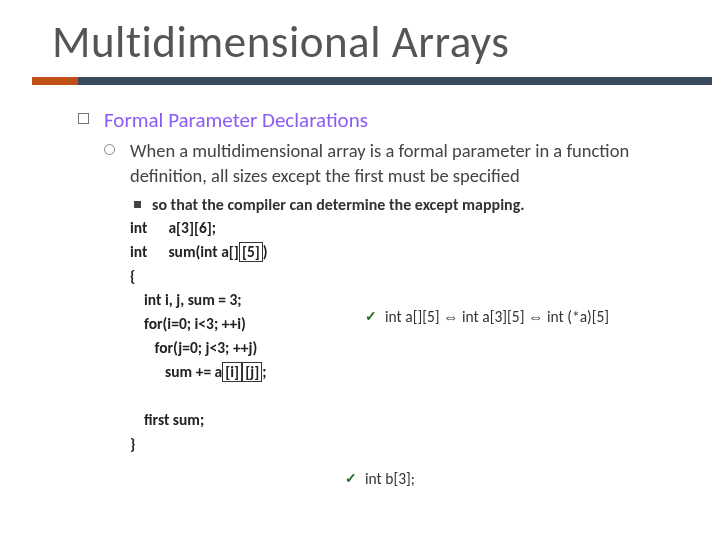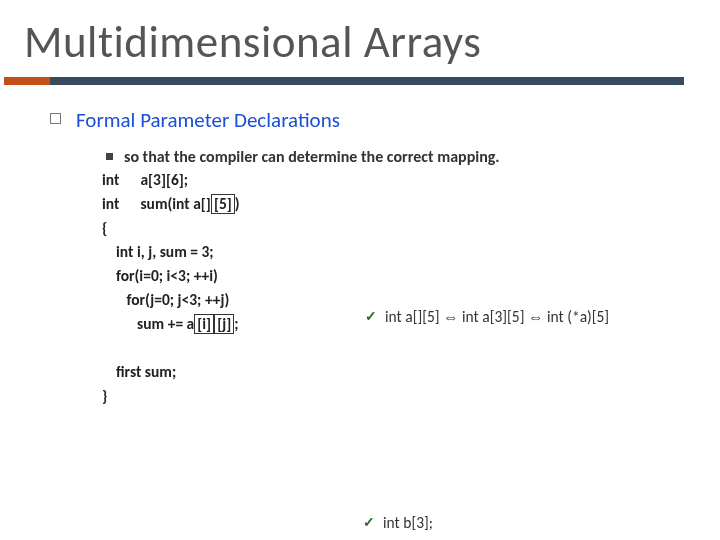--- a/index.html
+++ b/index.html
@@ -10,20 +10,21 @@
     background: #fff;
     font-family: "Gill Sans", "Gill Sans MT", "Calibri", sans-serif;
     color: #333;
     overflow: hidden;
   }
   .slide {
     width: 720px;
     height: 480px;
     position: relative;
     box-sizing: border-box;
+    padding-left: 28px;
   }
   .title {
     font-size: 45px;
     color: #555;
     padding: 14px 0 8px 24px;
     font-weight: 400;
     letter-spacing: 0.5px;
   }
   .rule-row {
     display: flex;
@@ -39,22 +40,22 @@
     flex: 1;
     background: #394a5e;
   }
   .body {
     padding: 22px 28px 0 50px;
     font-size: 21px;
   }
   .lvl1 {
     position: relative;
     padding-left: 26px;
-    margin-bottom: 14px;
-    color: #1d4ed8;
+    margin-bottom: 4px;
+    color: #8b5cf6;
   }
   .lvl1::before {
     content: "";
     position: absolute;
     left: 0;
     top: 6px;
     width: 11px;
     height: 11px;
     border: 1.5px solid #777;
     box-sizing: border-box;
@@ -139,35 +140,36 @@
 
   <div class="rule-row">
     <div class="rule-accent"></div>
     <div class="rule-main"></div>
   </div>
 
   <div class="body">
 
     <div class="lvl1">Formal Parameter Declarations</div>
 
+    <div class="lvl2">When a multidimensional array is a formal parameter in a function definition, all sizes except the first must be specified</div>
 
-    <div class="lvl3">so that the compiler can determine the correct mapping.</div>
+    <div class="lvl3">so that the compiler can determine the except mapping.</div>
 
     <div class="code-block"><span>int      a[3][6]; </span>
 <span>int      sum(int a[]</span><span class="box">[5]</span><span>)</span>
 <span>{</span>
 <span>    int i, j, sum = 3;</span>
 <span>    for(i=0; i&lt;3; ++i)</span>
 <span>       for(j=0; j&lt;3; ++j)</span>
 <span>          sum += a</span><span class="box">[i]</span><span class="box">[j]</span><span>;</span>
 
 <span>    first sum;</span>
 <span>}</span></div>
 
   </div>
 
   <div class="aside nowrap" style="left:365px; top:307px;">int a[][5]  ⇔  int a[3][5]  ⇔  int (*a)[5]</div>
 
-  <div class="aside" style="left:363px; top:469px;margin-top:44px;">
+  <div class="aside" style="left:345px; top:469px;">
     <div>int b[3]; </div>
   </div>
 
 </div>
 
 </body></html>

